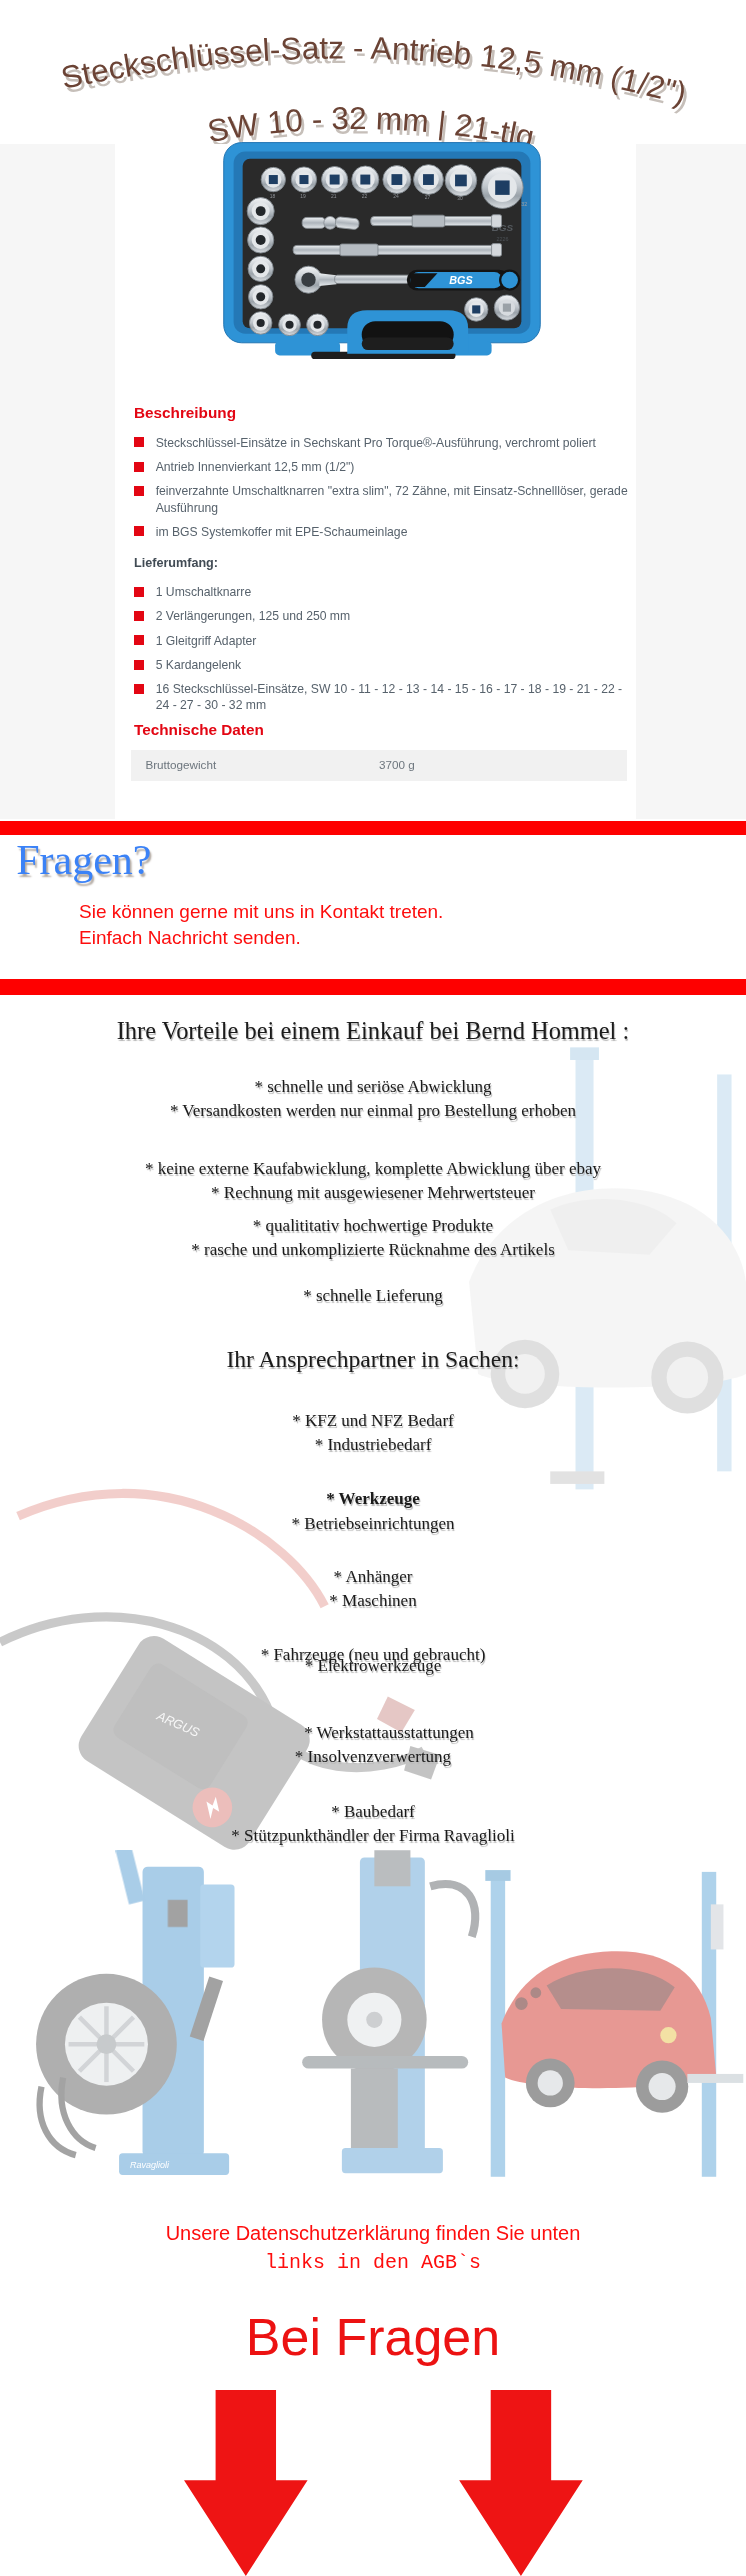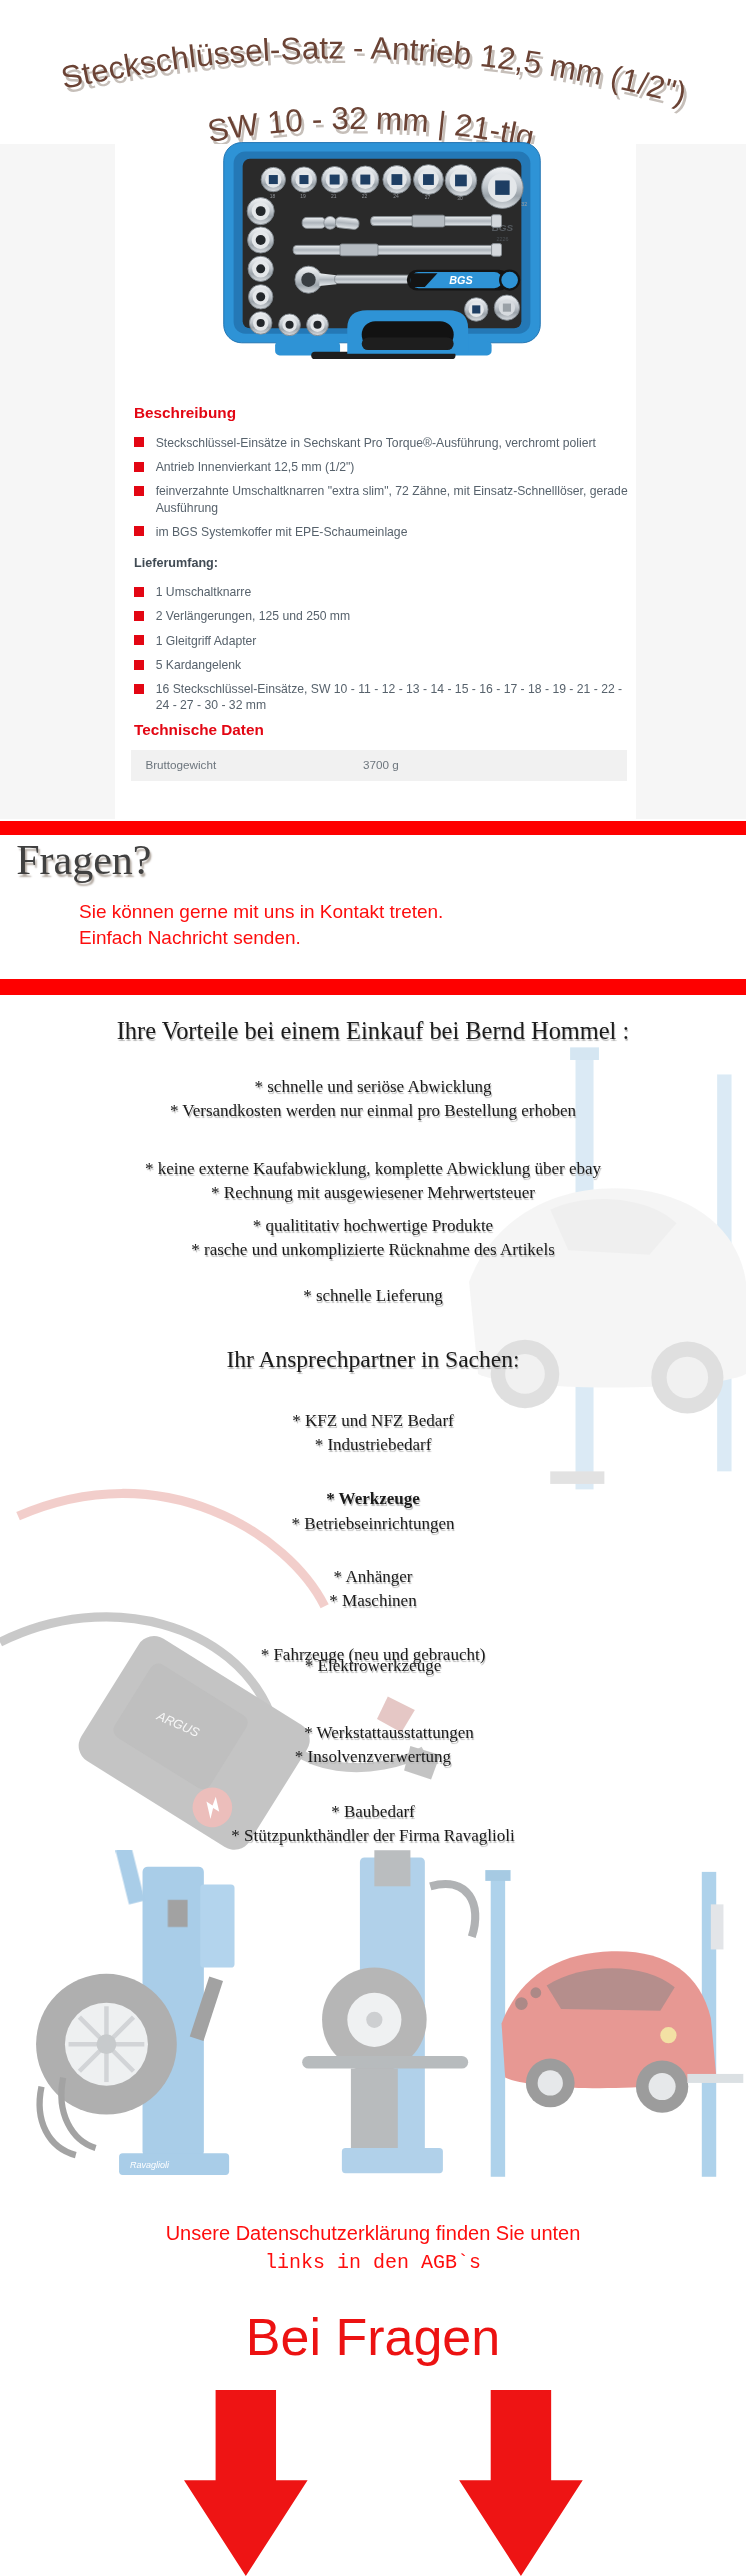--- a/index.html
+++ b/index.html
@@ -15,26 +15,26 @@
   #description{left:134px;top:405px;width:495px;color:#57626c;font-size:12.2px;line-height:16.2px;}
   .sec-heading{color:#e30613;font-weight:bold;font-size:15.3px;margin:0 0 13.5px 0;}
   .b-item{position:relative;padding-left:21.7px;margin-bottom:8.1px;}
   .b-item .sq{position:absolute;left:0;top:2.7px;width:10px;height:10px;background:#e30613;}
   .sub-heading{color:#414b54;font-weight:bold;font-size:12.6px;margin:15.3px 0 12.6px 0;}
 
   
   #tech-heading{left:134px;top:721px;color:#e30613;font-weight:bold;font-size:15.3px;}
   #tech-row{left:131px;top:750px;width:496px;height:31px;background:#f1f1f1;color:#6d767e;font-size:11.7px;}
   #tech-row .lbl{position:absolute;left:14.4px;top:8.1px;}
-  #tech-row .val{position:absolute;left:232px;top:8.1px;}
+  #tech-row .val{position:absolute;left:248px;top:8.1px;}
 
   
   .red-bar{left:0;width:746px;background:#fe0000;}
   #fragen-heading{left:16.2px;top:836px;font-family:"Liberation Serif",serif;font-size:42px;
-    color:#404040;text-shadow:1.8px 2.7px 1.8px #b3aaa2;}
+    color:#3b82f6;text-shadow:1.8px 2.7px 1.8px #b3aaa2;}
   .contact-line{left:79px;font-size:19px;color:#fd0d0d;}
 
   
   .serif-line{left:0;width:746px;text-align:center;font-family:"Liberation Serif",serif;
     color:#1b1b1b;text-shadow:0.9px 1.8px 0.9px #b9b9b9;}
   .serif-h1{font-size:24.4px;}
   .serif-h2{font-size:23.5px;}
   .serif-it{font-size:17px;}
 
   .red-center{left:0;width:746px;text-align:center;color:#fe0d0d;}

